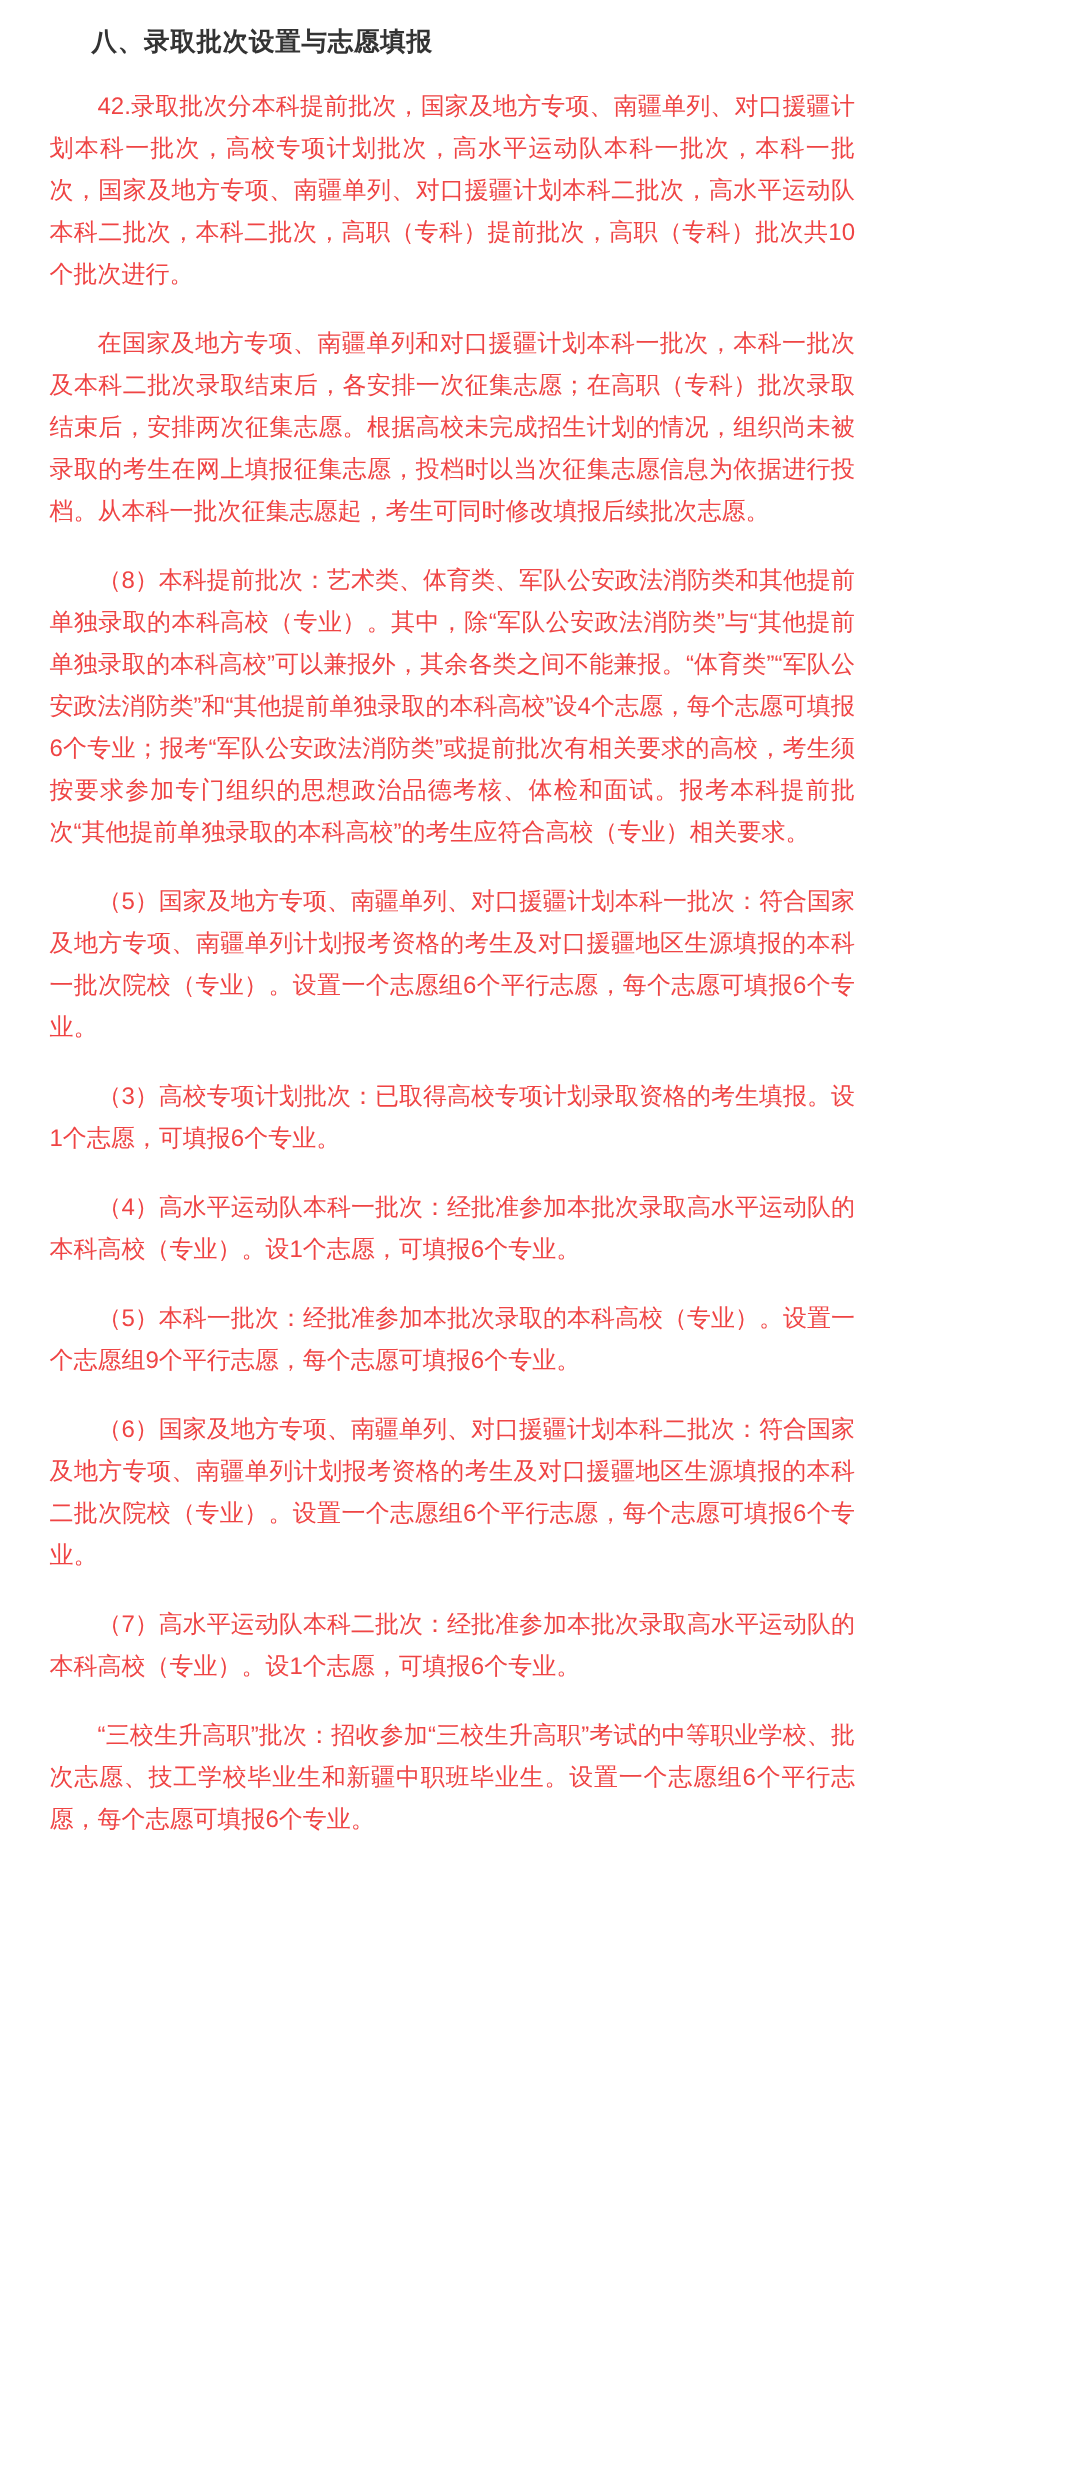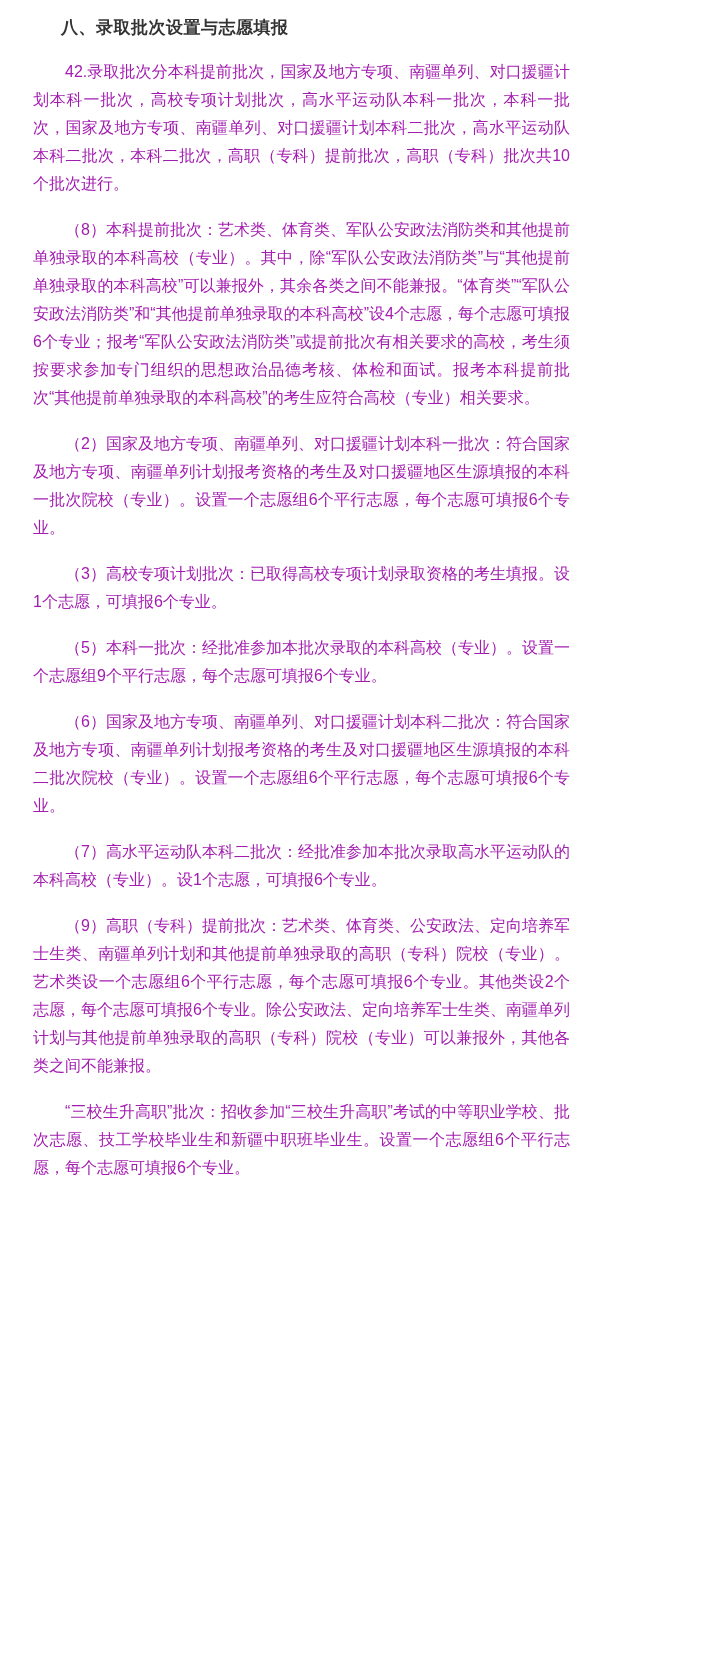--- a/index.html
+++ b/index.html
@@ -24,33 +24,34 @@
     line-height: 24px;
     font-weight: bold;
     color: #333333;
     text-indent: 28px;
     letter-spacing: 0.5px;
   }
   .doc p {
     margin: 18px 0 0 0;
     font-size: 16px;
     line-height: 28px;
-    color: #a21caf;
+    color: #ef4444;
     text-indent: 2em;
     text-align: justify;
     word-break: break-all;
   }
 </style>
 </head>
 <body>
 
 <div class="doc">
   <h3 class="doc-title">八、录取批次设置与志愿填报</h3>
   <p>42.录取批次分本科提前批次，国家及地方专项、南疆单列、对口援疆计划本科一批次，高校专项计划批次，高水平运动队本科一批次，本科一批次，国家及地方专项、南疆单列、对口援疆计划本科二批次，高水平运动队本科二批次，本科二批次，高职（专科）提前批次，高职（专科）批次共10个批次进行。</p>
+  <p>在国家及地方专项、南疆单列和对口援疆计划本科一批次，本科一批次及本科二批次录取结束后，各安排一次征集志愿；在高职（专科）批次录取结束后，安排两次征集志愿。根据高校未完成招生计划的情况，组织尚未被录取的考生在网上填报征集志愿，投档时以当次征集志愿信息为依据进行投档。从本科一批次征集志愿起，考生可同时修改填报后续批次志愿。</p>
   <p>（8）本科提前批次：艺术类、体育类、军队公安政法消防类和其他提前单独录取的本科高校（专业）。其中，除“军队公安政法消防类”与“其他提前单独录取的本科高校”可以兼报外，其余各类之间不能兼报。“体育类”“军队公安政法消防类”和“其他提前单独录取的本科高校”设4个志愿，每个志愿可填报6个专业；报考“军队公安政法消防类”或提前批次有相关要求的高校，考生须按要求参加专门组织的思想政治品德考核、体检和面试。报考本科提前批次“其他提前单独录取的本科高校”的考生应符合高校（专业）相关要求。</p>
-  <p>（2）国家及地方专项、南疆单列、对口援疆计划本科一批次：符合国家及地方专项、南疆单列计划报考资格的考生及对口援疆地区生源填报的本科一批次院校（专业）。设置一个志愿组6个平行志愿，每个志愿可填报6个专业。</p>
+  <p>（5）国家及地方专项、南疆单列、对口援疆计划本科一批次：符合国家及地方专项、南疆单列计划报考资格的考生及对口援疆地区生源填报的本科一批次院校（专业）。设置一个志愿组6个平行志愿，每个志愿可填报6个专业。</p>
   <p>（3）高校专项计划批次：已取得高校专项计划录取资格的考生填报。设1个志愿，可填报6个专业。</p>
+  <p>（4）高水平运动队本科一批次：经批准参加本批次录取高水平运动队的本科高校（专业）。设1个志愿，可填报6个专业。</p>
   <p>（5）本科一批次：经批准参加本批次录取的本科高校（专业）。设置一个志愿组9个平行志愿，每个志愿可填报6个专业。</p>
   <p>（6）国家及地方专项、南疆单列、对口援疆计划本科二批次：符合国家及地方专项、南疆单列计划报考资格的考生及对口援疆地区生源填报的本科二批次院校（专业）。设置一个志愿组6个平行志愿，每个志愿可填报6个专业。</p>
   <p>（7）高水平运动队本科二批次：经批准参加本批次录取高水平运动队的本科高校（专业）。设1个志愿，可填报6个专业。</p>
-  <p>（9）高职（专科）提前批次：艺术类、体育类、公安政法、定向培养军士生类、南疆单列计划和其他提前单独录取的高职（专科）院校（专业）。艺术类设一个志愿组6个平行志愿，每个志愿可填报6个专业。其他类设2个志愿，每个志愿可填报6个专业。除公安政法、定向培养军士生类、南疆单列计划与其他提前单独录取的高职（专科）院校（专业）可以兼报外，其他各类之间不能兼报。</p>
   <p>“三校生升高职”批次：招收参加“三校生升高职”考试的中等职业学校、批次志愿、技工学校毕业生和新疆中职班毕业生。设置一个志愿组6个平行志愿，每个志愿可填报6个专业。</p>
 </div>
 
 </body></html>

